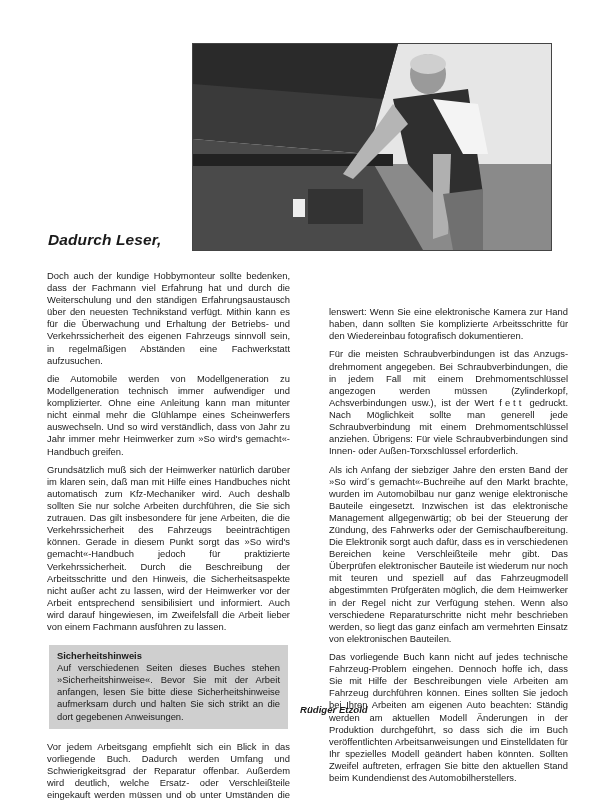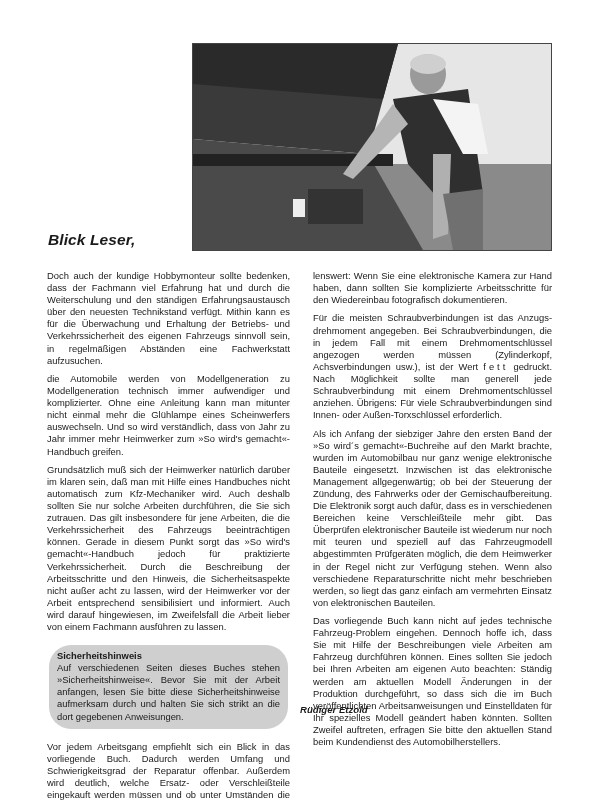--- a/index.html
+++ b/index.html
@@ -6,23 +6,23 @@
   body { width:600px; height:802px; position:relative; overflow:hidden;
          font-family:"Liberation Sans", sans-serif; color:#1a1a1a; }
   .photo { position:absolute; left:192px; top:43px; width:358px; height:206px;
            border:1px solid #444; overflow:hidden; background:#d8d8d8; }
   .photo svg { display:block; width:100%; height:100%; }
   .heading { position:absolute; left:48px; top:231px; font-size:15.5px;
              font-weight:bold; font-style:italic; margin:0; letter-spacing:0.1px; }
   .col { position:absolute; top:270px; font-size:9.4px; line-height:12.1px;
          text-align:justify; hyphens:manual; }
   .col-left { left:47px; width:243px; }
-  .col-right { left:313px; width:239px; }
+  .col-right { left:329px; width:239px;margin-top:36px; }
   .col p { margin:0 0 6.2px 0; }
-  .notice { background:#cfcfcf; margin:12px 2px 12px 2px; padding:5px 8px 6px 8px;border-radius:22px; }
+  .notice { background:#cfcfcf; margin:12px 2px 12px 2px; padding:5px 8px 6px 8px; }
   .notice-title { font-weight:bold; display:block; }
   .fett { font-weight:normal; letter-spacing:3px; }
   .signature { position:absolute; left:300px; width:252px; top:704px; text-align:left;
                font-size:9.6px; font-weight:bold; font-style:italic; }
 </style>
 </head>
 <body>
 
 <div class="photo">
   <svg viewBox="0 0 358 206" preserveAspectRatio="none">
@@ -37,21 +37,21 @@
     <ellipse cx="235" cy="30" rx="18" ry="20" fill="#9a9a9a"></ellipse>
     <ellipse cx="235" cy="20" rx="18" ry="10" fill="#cfcfcf"></ellipse>
     <polygon points="200,55 275,45 290,150 250,160 215,120" fill="#2f2f2f"></polygon>
     <polygon points="240,55 285,60 295,110 270,110" fill="#f4f4f4"></polygon>
     <polygon points="200,60 215,80 160,135 150,130" fill="#b5b5b5"></polygon>
     <polygon points="240,110 258,110 255,190 240,195" fill="#b0b0b0"></polygon>
     <polygon points="250,150 290,145 290,206 260,206" fill="#707070"></polygon>
   </svg>
 </div>
 
-<h1 class="heading">Blick Leser,</h1>
+<h1 class="heading">Dadurch Leser,</h1>
 
 <div class="col col-left">
   <p>Doch auch der kundige Hobbymonteur sollte bedenken, dass der Fachmann viel Erfahrung hat und durch die Weiterschu­lung und den ständigen Erfahrungsaustausch über den neu­esten Technikstand verfügt. Mithin kann es für die Überwa­chung und Erhaltung der Betriebs- und Verkehrssicherheit des eigenen Fahrzeugs sinnvoll sein, in regelmäßigen Ab­ständen eine Fachwerkstatt aufzusuchen.</p>
   <p>die Automobile werden von Modellgeneration zu Modellge­neration technisch immer aufwendiger und komplizierter. Ohne eine Anleitung kann man mitunter nicht einmal mehr die Glühlampe eines Scheinwerfers auswechseln. Und so wird verständlich, dass von Jahr zu Jahr immer mehr Heim­werker zum »So wird's gemacht«-Handbuch greifen.</p>
   <p>Grundsätzlich muß sich der Heimwerker natürlich darüber im klaren sein, daß man mit Hilfe eines Handbuches nicht auto­matisch zum Kfz-Mechaniker wird. Auch deshalb sollten Sie nur solche Arbeiten durchführen, die Sie sich zutrauen. Das gilt insbesondere für jene Arbeiten, die die Verkehrssicher­heit des Fahrzeugs beeinträchtigen können. Gerade in die­sem Punkt sorgt das »So wird's gemacht«-Handbuch jedoch für praktizierte Verkehrssicherheit. Durch die Beschreibung der Arbeitsschritte und den Hinweis, die Sicherheitsaspekte nicht außer acht zu lassen, wird der Heimwerker vor der Ar­beit entsprechend sensibilisiert und informiert. Auch wird dar­auf hingewiesen, im Zweifelsfall die Arbeit lieber von einem Fachmann ausführen zu lassen.</p>
   <div class="notice">
     <span class="notice-title">Sicherheitshinweis</span>
     <span>Auf verschiedenen Seiten dieses Buches stehen »Sicherheitshinweise«. Bevor Sie mit der Arbeit anfan­gen, lesen Sie bitte diese Sicherheitshinweise aufmerk­sam durch und halten Sie sich strikt an die dort gegebe­nen Anweisungen.</span>
   </div>
   <p>Vor jedem Arbeitsgang empfiehlt sich ein Blick in das vorlie­gende Buch. Dadurch werden Umfang und Schwierigkeits­grad der Reparatur offenbar. Außerdem wird deutlich, wel­che Ersatz- oder Verschleißteile eingekauft werden müssen und ob unter Umständen die Arbeit nur mit Hilfe von Spezial­werkzeug durchgeführt werden kann. Besonders empfeh­</p>

